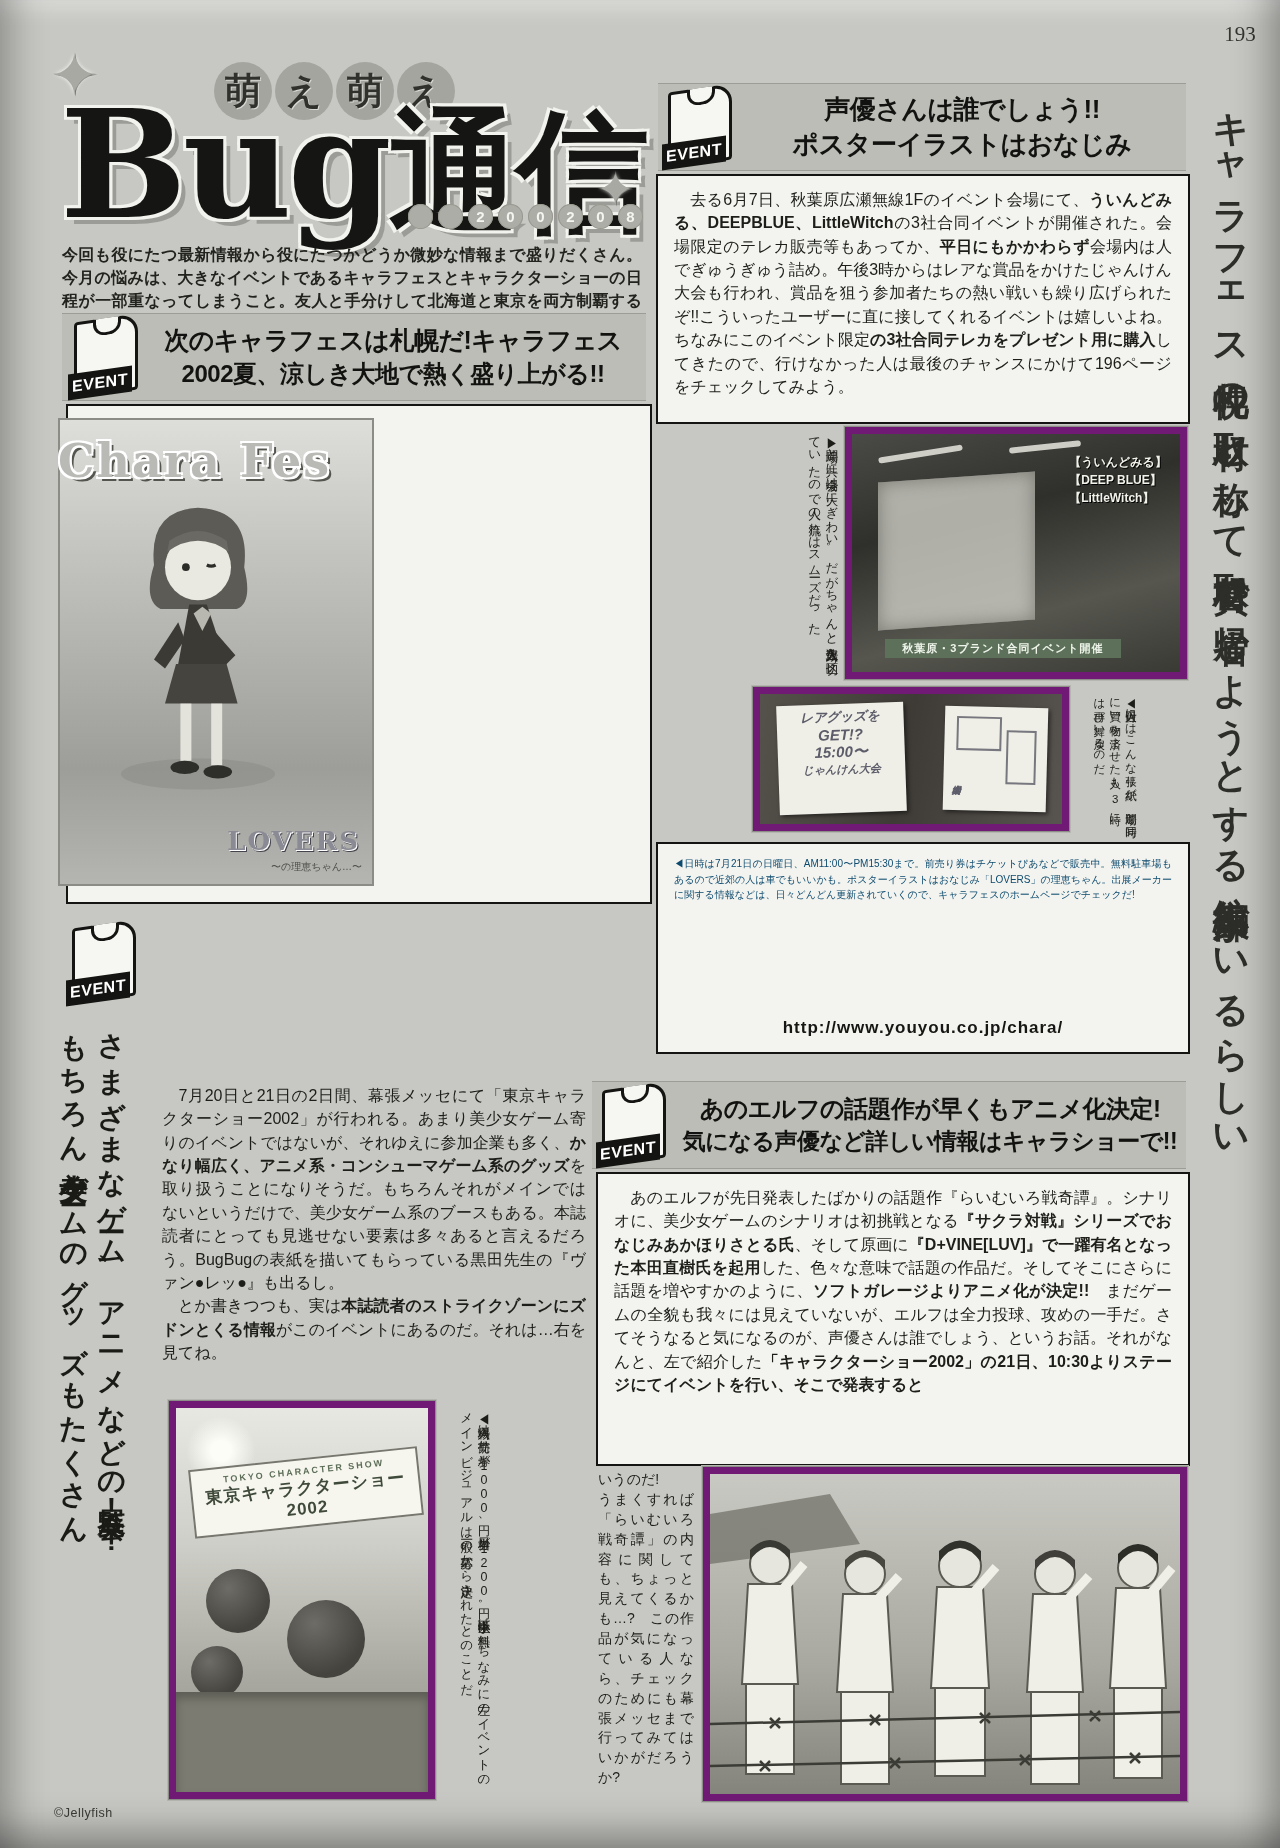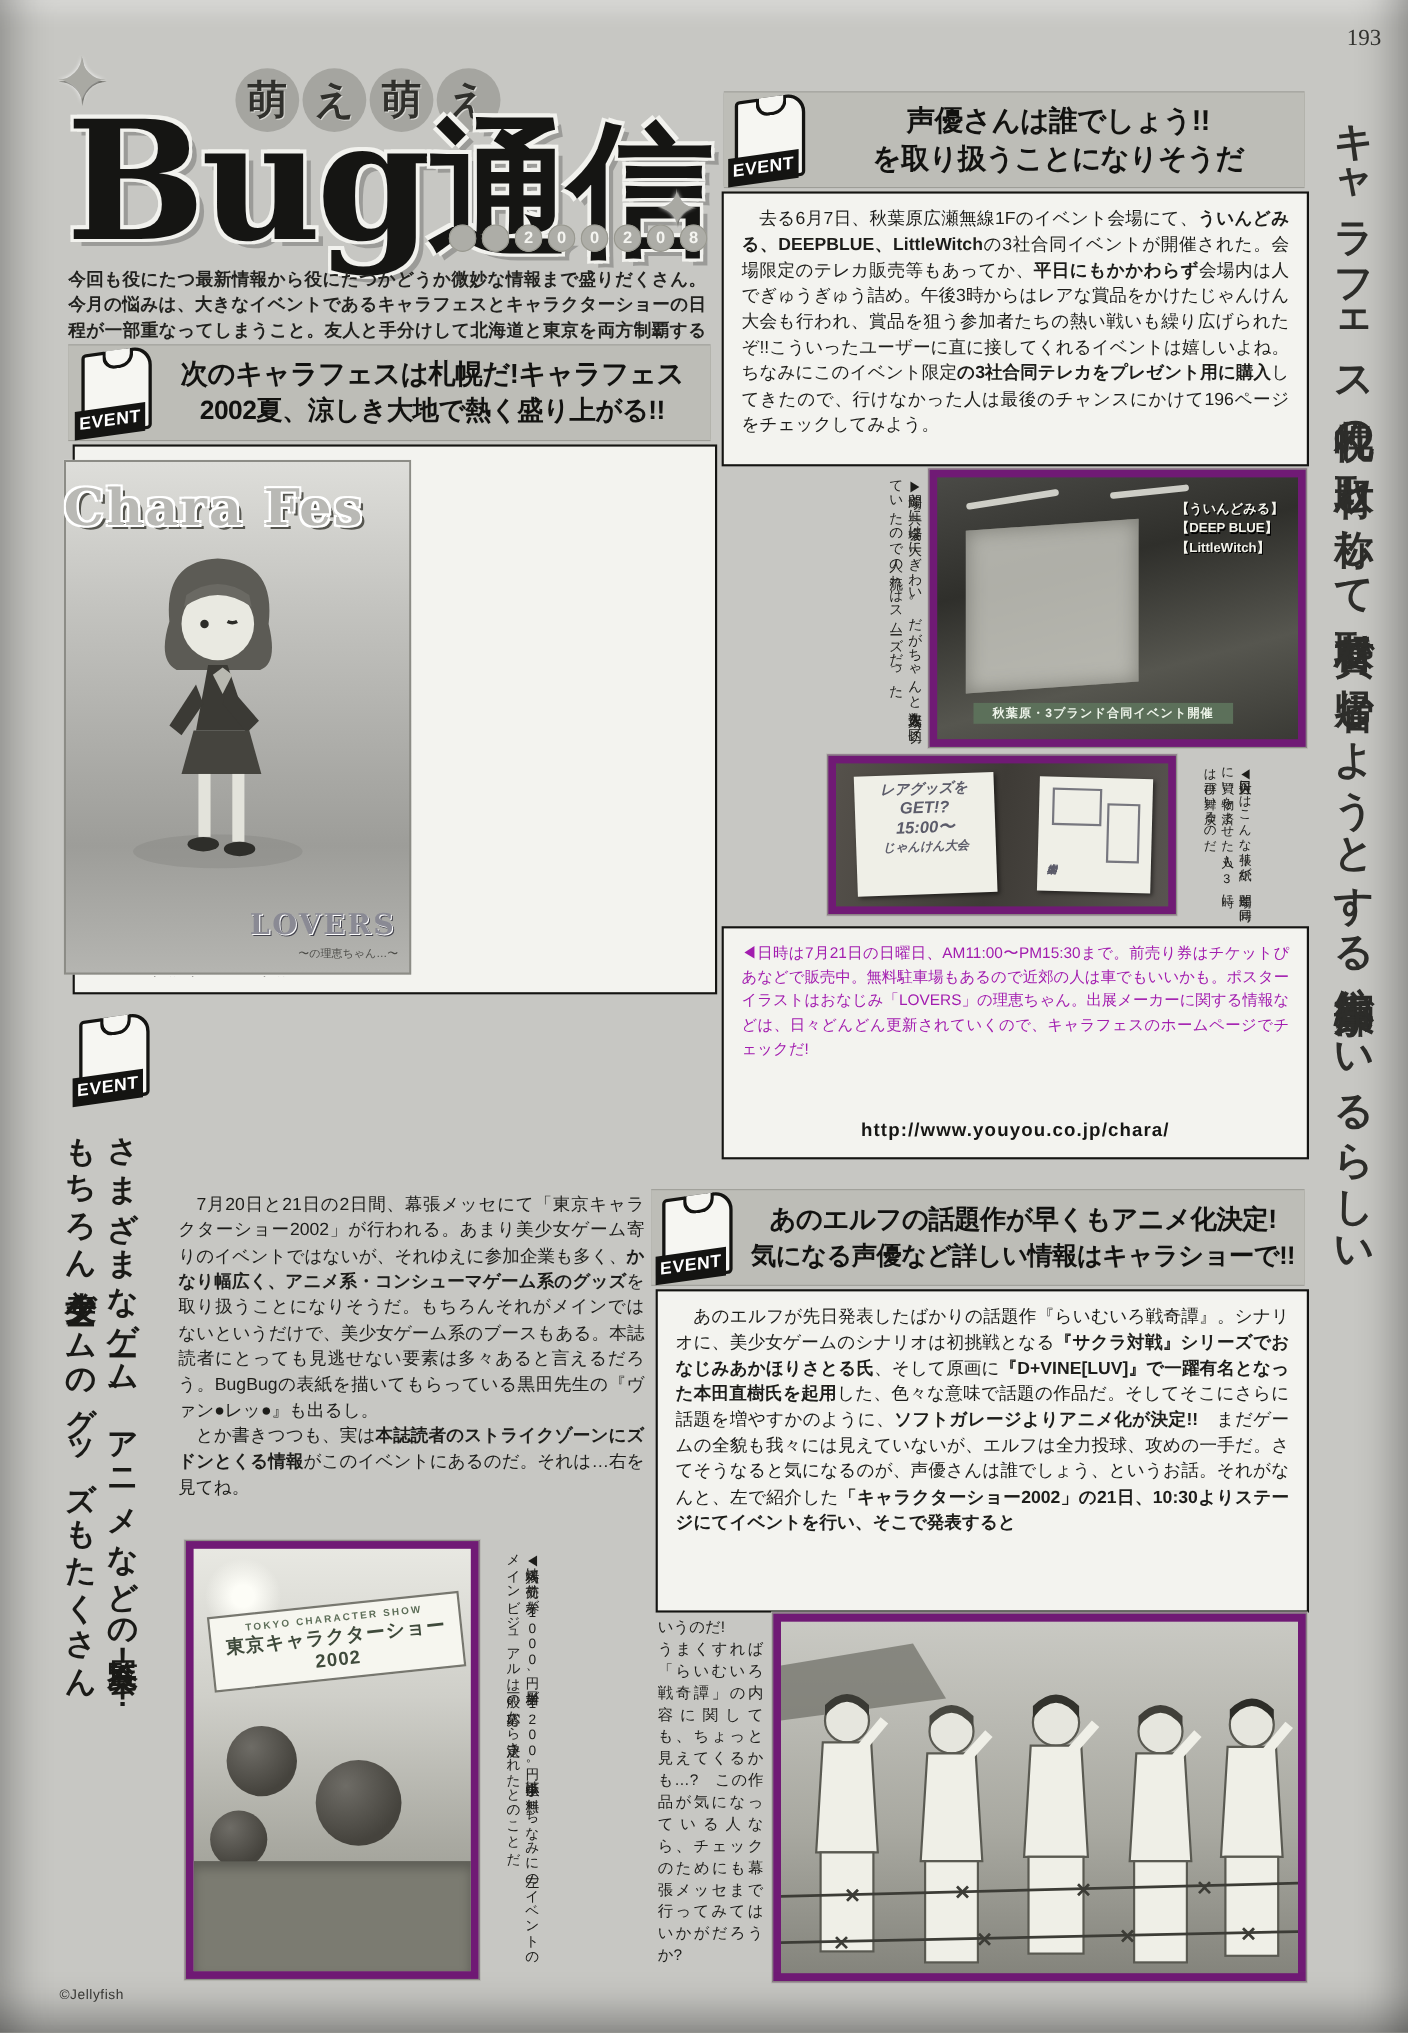--- a/index.html
+++ b/index.html
@@ -76,21 +76,21 @@
   .tcs .sun{position:absolute;left:10px;top:8px;width:70px;height:70px;border-radius:50%;
         background:radial-gradient(circle,#fdfdf7 20%,rgba(253,253,247,0) 70%);}
   .tcs .banner{position:absolute;left:6%;top:13%;width:88%;background:#f6f6ef;border:2px solid #77776f;
         transform:rotate(-6deg);text-align:center;padding:6px 2px;}
   .tcs .banner .en{font-size:9px;letter-spacing:2px;color:#5d6e58;font-weight:700;}
   .tcs .banner .jp{font-size:17px;font-weight:900;color:#3f4a3b;letter-spacing:1px;}
   .tcs .bot{position:absolute;bottom:0;left:0;right:0;height:26%;background:#7b7b71;
         box-shadow:inset 0 6px 10px rgba(0,0,0,.25);}
   .tcs .blob{position:absolute;border-radius:50%;background:radial-gradient(circle at 35% 30%,#6e6c66,#45433d 70%);}
   
-  .infocap{font-size:14px;line-height:1.55;text-align:justify;color:#a21caf;}
+  .infocap{font-size:10px;line-height:1.55;text-align:justify;color:#0c4a6e;}
   .url{text-align:center;font-weight:700;font-size:17px;color:#161614;letter-spacing:1px;}
   .footer{font-size:12.5px;color:#3a3a36;letter-spacing:.5px;}
   .pageno{font-family:"Liberation Serif",serif;font-size:21px;color:#33332f;}
 </style>
 </head>
 <body>
 
 <div class="page">
 
   <div class="abs sparkle" style="left:50px;top:46px;font-size:58px;">✦</div>
@@ -147,21 +147,21 @@
         <ellipse cx="88" cy="244" rx="13" ry="6" fill="#2e2e2a"></ellipse>
         <ellipse cx="118" cy="248" rx="13" ry="6" fill="#2e2e2a"></ellipse>
       </svg>
       <div class="cf-lovers">LOVERS</div>
       <div class="cf-lovers-sub">〜の理恵ちゃん…〜</div>
     </div>
   </div>
 
   <div class="abs hbar" style="left:658px;top:84px;width:528px;height:86px;padding-left:80px;box-sizing:border-box;">
     <div style="font-size:26px;">声優さんは誰でしょう!!</div>
-    <div style="font-size:26px;">を取り扱うことになりそうだ</div>
+    <div style="font-size:26px;">ポスターイラストはおなじみ</div>
   </div>
   <div class="abs badge" style="left:666px;top:86px;">
     <div class="badge-paper"></div>
     <div class="badge-label">EVENT</div>
   </div>
   <div class="abs box" style="left:656px;top:174px;width:530px;height:246px;">
     <div class="abs body-text" style="left:16px;top:12px;width:498px;height:222px;overflow:hidden;"><span>　去る6月7日、秋葉原広瀬無線1Fのイベント会場にて、</span><span class="b">ういんどみる、DEEPBLUE、LittleWitch</span><span>の3社合同イベントが開催された。会場限定のテレカ販売等もあってか、</span><span class="b">平日にもかかわらず</span><span>会場内は人でぎゅうぎゅう詰め。午後3時からはレアな賞品をかけたじゃんけん大会も行われ、賞品を狙う参加者たちの熱い戦いも繰り広げられたぞ!!こういったユーザーに直に接してくれるイベントは嬉しいよね。ちなみにこのイベント限定</span><span class="b">の3社合同テレカをプレゼント用に購入</span><span>してきたので、行けなかった人は最後のチャンスにかけて196ページをチェックしてみよう。</span></div>
   </div>
   <div class="abs vcap" style="left:788px;top:428px;width:52px;height:252px;">▶開場と共に会場は大にぎわい。だがちゃんと入場人数を区切っていたので人の流れはスムーズだった</div>
   <div class="abs frame" style="left:844px;top:426px;width:328px;height:238px;">

